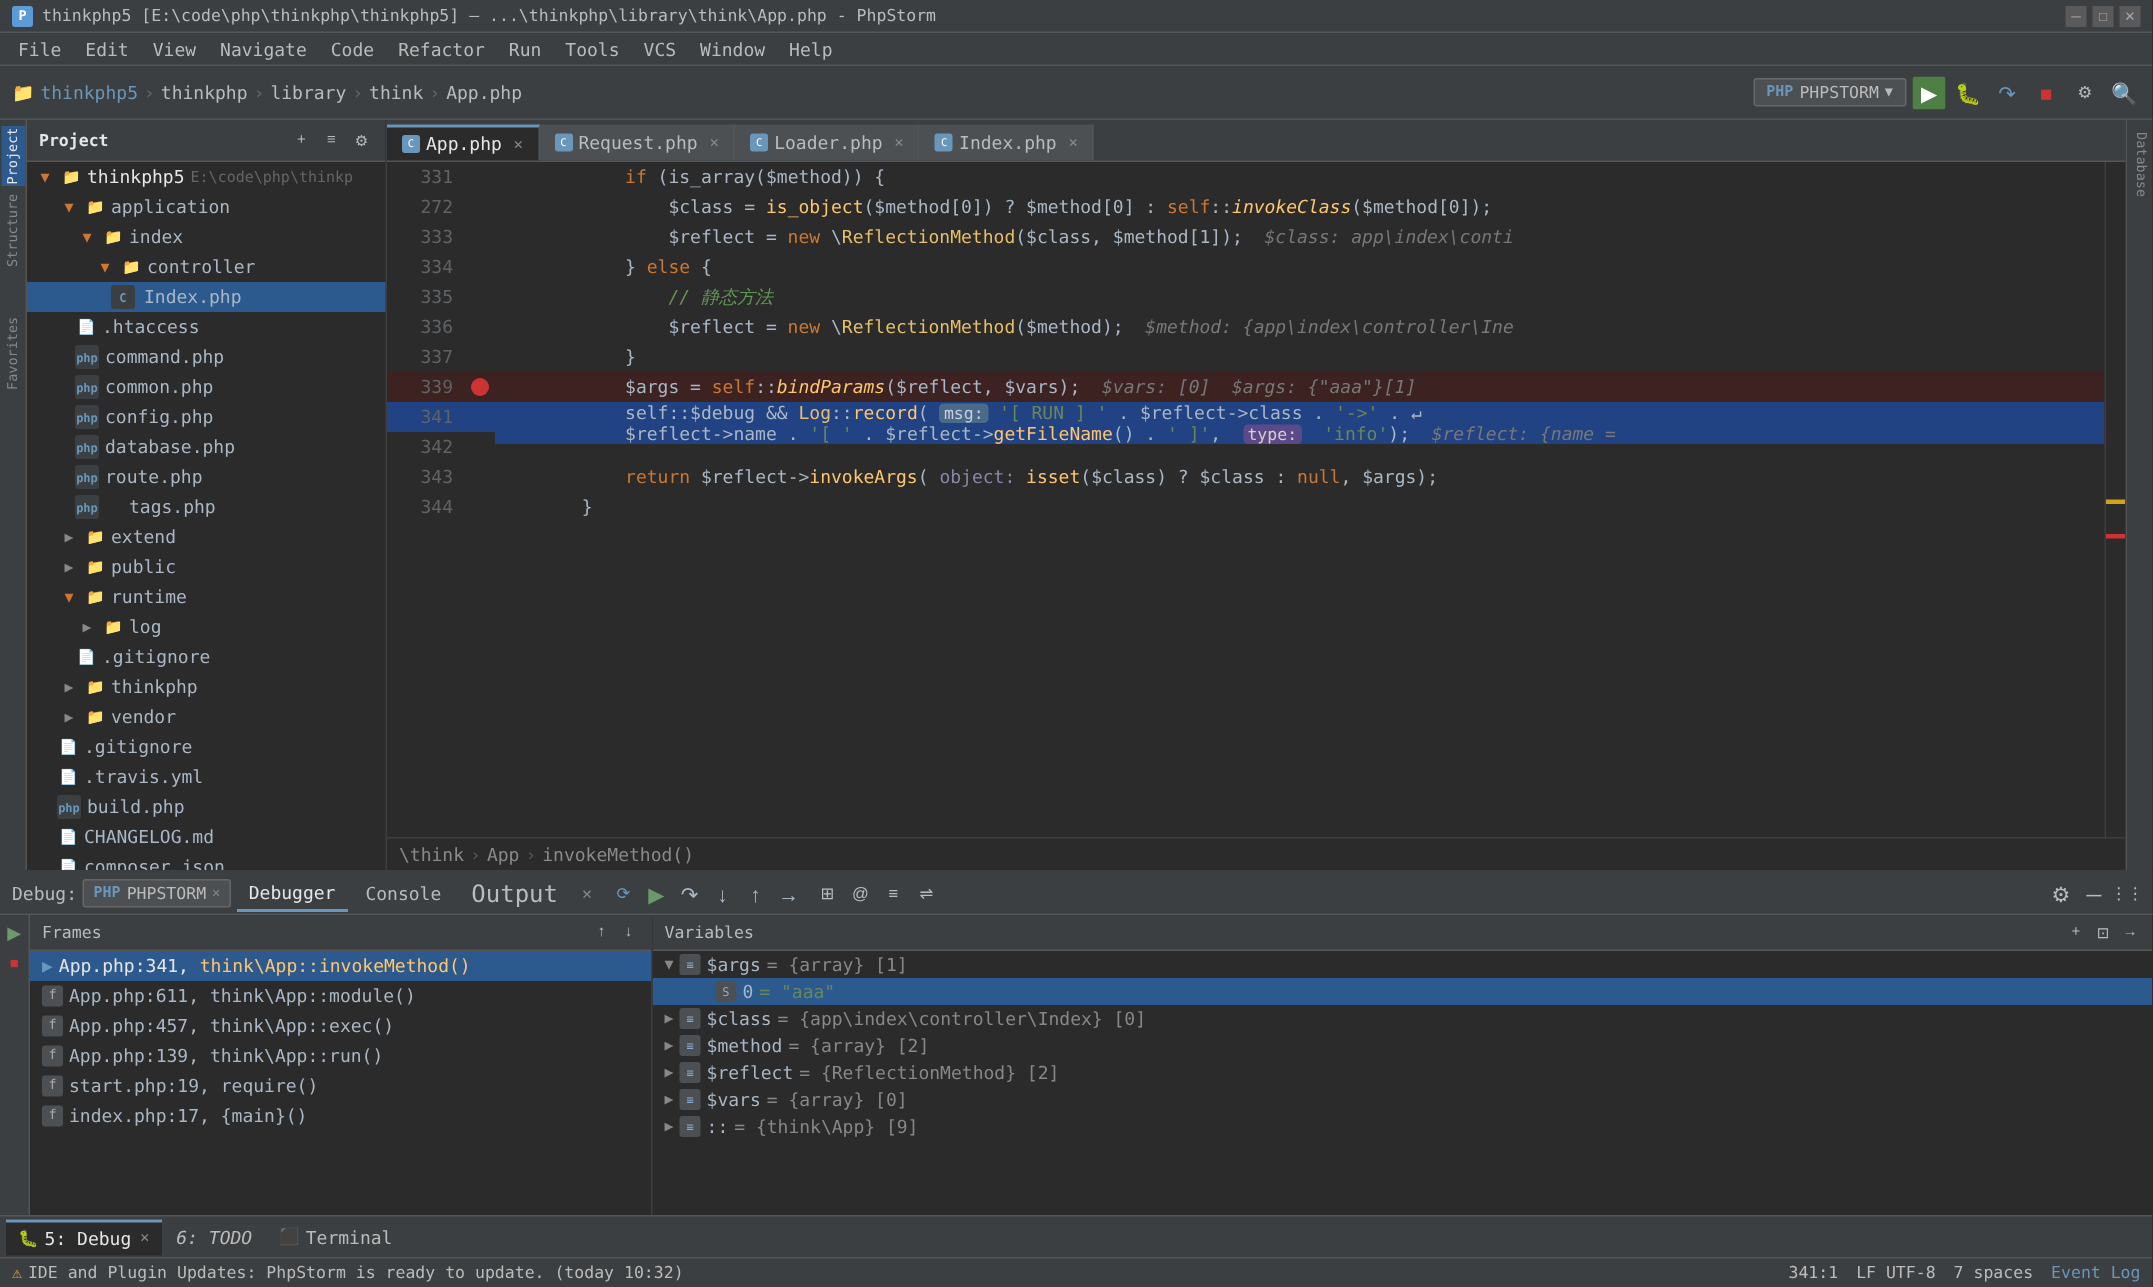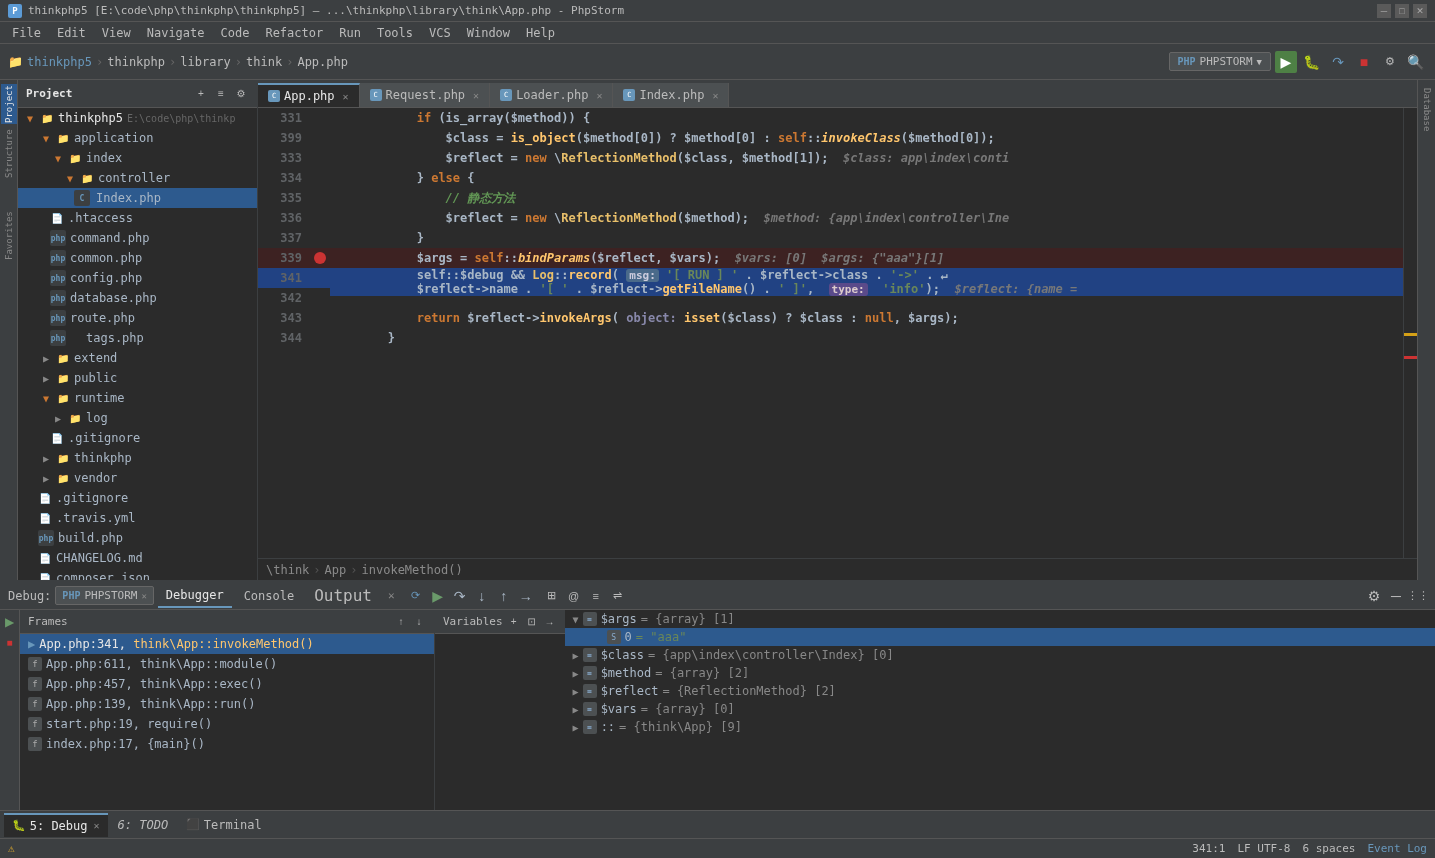--- a/index.html
+++ b/index.html
@@ -45,21 +45,21 @@
 
     
     #editor-area { flex: 1; display: flex; flex-direction: column; overflow: hidden; }
     #tabs { height: 28px; background: #3c3f41; display: flex; align-items: flex-end; border-bottom: 1px solid #555; overflow: hidden; }
     .tab { display: flex; align-items: center; padding: 4px 10px; background: #4c5052; border-right: 1px solid #555; cursor: pointer; font-size: 12px; color: #bbbbbb; gap: 4px; min-width: 100px; height: 24px; }
     .tab.active { background: #2b2b2b; color: #e6e6e6; border-top: 2px solid #6897bb; }
     .tab .tab-close { font-size: 10px; color: #888; cursor: pointer; margin-left: 4px; }
 
     
     #code-editor { flex: 1; overflow: hidden; background: #2b2b2b; display: flex; position: relative; }
-    .code-line { display: flex; height: 20px; align-items: center; font-weight: bold; }
+    .code-line { display: flex; height: 20px; align-items: center; }
     .line-num { width: 52px; text-align: right; padding-right: 8px; color: #606366; font-size: 12px; flex-shrink: 0; line-height: 20px; }
     .line-mark { width: 20px; flex-shrink: 0; display: flex; align-items: center; justify-content: center; }
     .line-content { font-size: 12px; white-space: pre; }
 
     
     .kw { color: #cc7832; }
     .cm { color: #629755; font-style: italic; }
     .hint { color: #787878; font-style: italic; }
 
     
@@ -334,21 +334,21 @@
     <div id="code-editor" style="flex:1; display:flex; overflow:hidden; background:#2b2b2b;">
       <div style="flex:1; overflow:auto; font-family: Consolas, Monaco, monospace; font-size:12px;">
 
         <div class="code-line" style="display:flex; height:20px; align-items:center;">
           <span class="line-num">331</span>
           <span class="line-mark" style="width:20px;"></span>
           <span class="line-content"><span class="kw">            if</span> (is_array(<span style="color:#a9b7c6;">$method</span>)) {</span>
         </div>
 
         <div class="code-line" style="display:flex; height:20px; align-items:center;">
-          <span class="line-num">399</span>
+          <span class="line-num">272</span>
           <span class="line-mark" style="width:20px;"></span>
           <span class="line-content">                <span style="color:#a9b7c6;">$class</span> = <span style="color:#ffc66d;">is_object</span>(<span style="color:#a9b7c6;">$method</span>[0]) ? <span style="color:#a9b7c6;">$method</span>[0] : <span style="color:#cc7832;">self</span>::<span style="color:#ffc66d;font-style:italic;">invokeClass</span>(<span style="color:#a9b7c6;">$method</span>[0]);</span>
         </div>
 
         <div class="code-line" style="display:flex; height:20px; align-items:center;">
           <span class="line-num">333</span>
           <span class="line-mark" style="width:20px;"></span>
           <span class="line-content">                <span style="color:#a9b7c6;">$reflect</span> = <span class="kw">new</span> \<span style="color:#e8bf6a;">ReflectionMethod</span>(<span style="color:#a9b7c6;">$class</span>, <span style="color:#a9b7c6;">$method</span>[1]);  <span class="hint">$class: app\index\conti</span></span>
         </div>
 
@@ -511,21 +511,21 @@
         </div>
 
         <div class="frame-item" style="padding:3px 8px; display:flex; align-items:center; gap:4px;">
           <span style="width:14px;height:14px; background:#4c5052; border-radius:2px; font-size:9px; color:#aaa; display:inline-flex; align-items:center; justify-content:center;">f</span>
           <span style="font-size:12px; color:#a9b7c6;">index.php:17, {main}()</span>
         </div>
 
       </div>
     </div>
 
-    <div id="vars-panel" style="flex:1; display:flex; flex-direction:row; overflow:hidden;justify-content:space-between;">
+    <div id="vars-panel" style="flex:1; display:flex; flex-direction:column; overflow:hidden;justify-content:space-between;">
       <div id="vars-header" style="height:24px; background:#3c3f41; display:flex; align-items:center; padding:0 8px; font-size:11px; color:#bbbbbb; border-bottom:1px solid #555; gap:4px;">
         <span>Variables</span>
         <div style="margin-left:auto; display:flex; gap:4px;">
           <button class="toolbar-btn" style="width:14px;height:14px;font-size:10px;">+</button>
           <button class="toolbar-btn" style="width:14px;height:14px;font-size:10px;">⊡</button>
           <button class="toolbar-btn" style="width:14px;height:14px;font-size:10px;">→</button>
         </div>
       </div>
       <div id="vars-content" style="flex:1; overflow-y:auto;">
 
@@ -593,19 +593,20 @@
     <span style="font-size:12px; color:#bbbbbb;">6: TODO</span>
   </div>
   <div style="display:flex; align-items:center; gap:4px; padding:4px 8px; cursor:pointer; height:24px;">
     <span style="font-size:11px;">⬛</span>
     <span style="font-size:12px; color:#bbbbbb;">Terminal</span>
   </div>
 </div>
 
 <div id="status-bar" style="height:20px; background:#3c3f41; display:flex; align-items:center; padding:0 8px; font-size:11px; color:#bbbbbb; border-top:1px solid #555; gap:4px;">
   <span style="color:#e3ac2c;">⚠</span>
+  <span style="color:#bbbbbb;">IDE and Plugin Updates: PhpStorm is ready to update. (today 10:32)</span>
   <div style="margin-left:auto; display:flex; gap:12px; align-items:center;">
     <span style="cursor:pointer;">341:1</span>
     <span style="cursor:pointer;">LF  UTF-8</span>
-    <span style="cursor:pointer;">6 spaces</span>
+    <span style="cursor:pointer;">7 spaces</span>
     <span style="color:#6897bb; cursor:pointer;">Event Log</span>
   </div>
 </div>
 
 </body></html>

